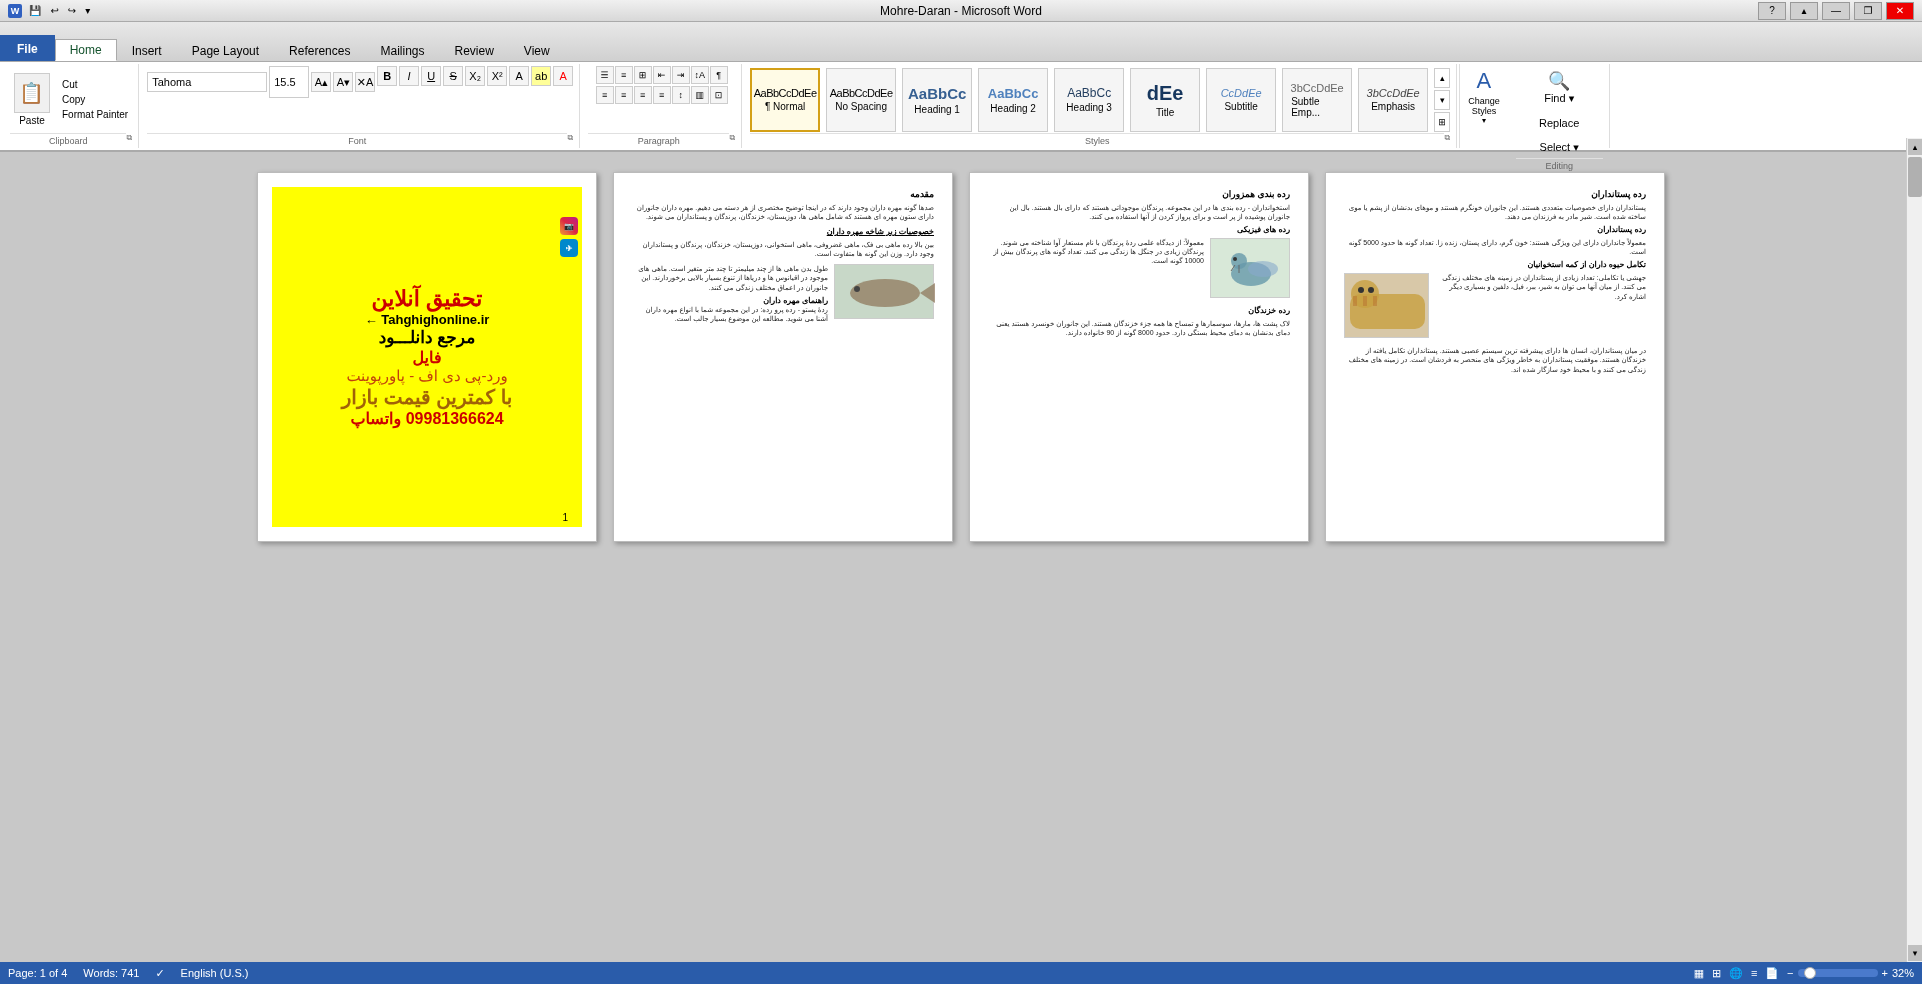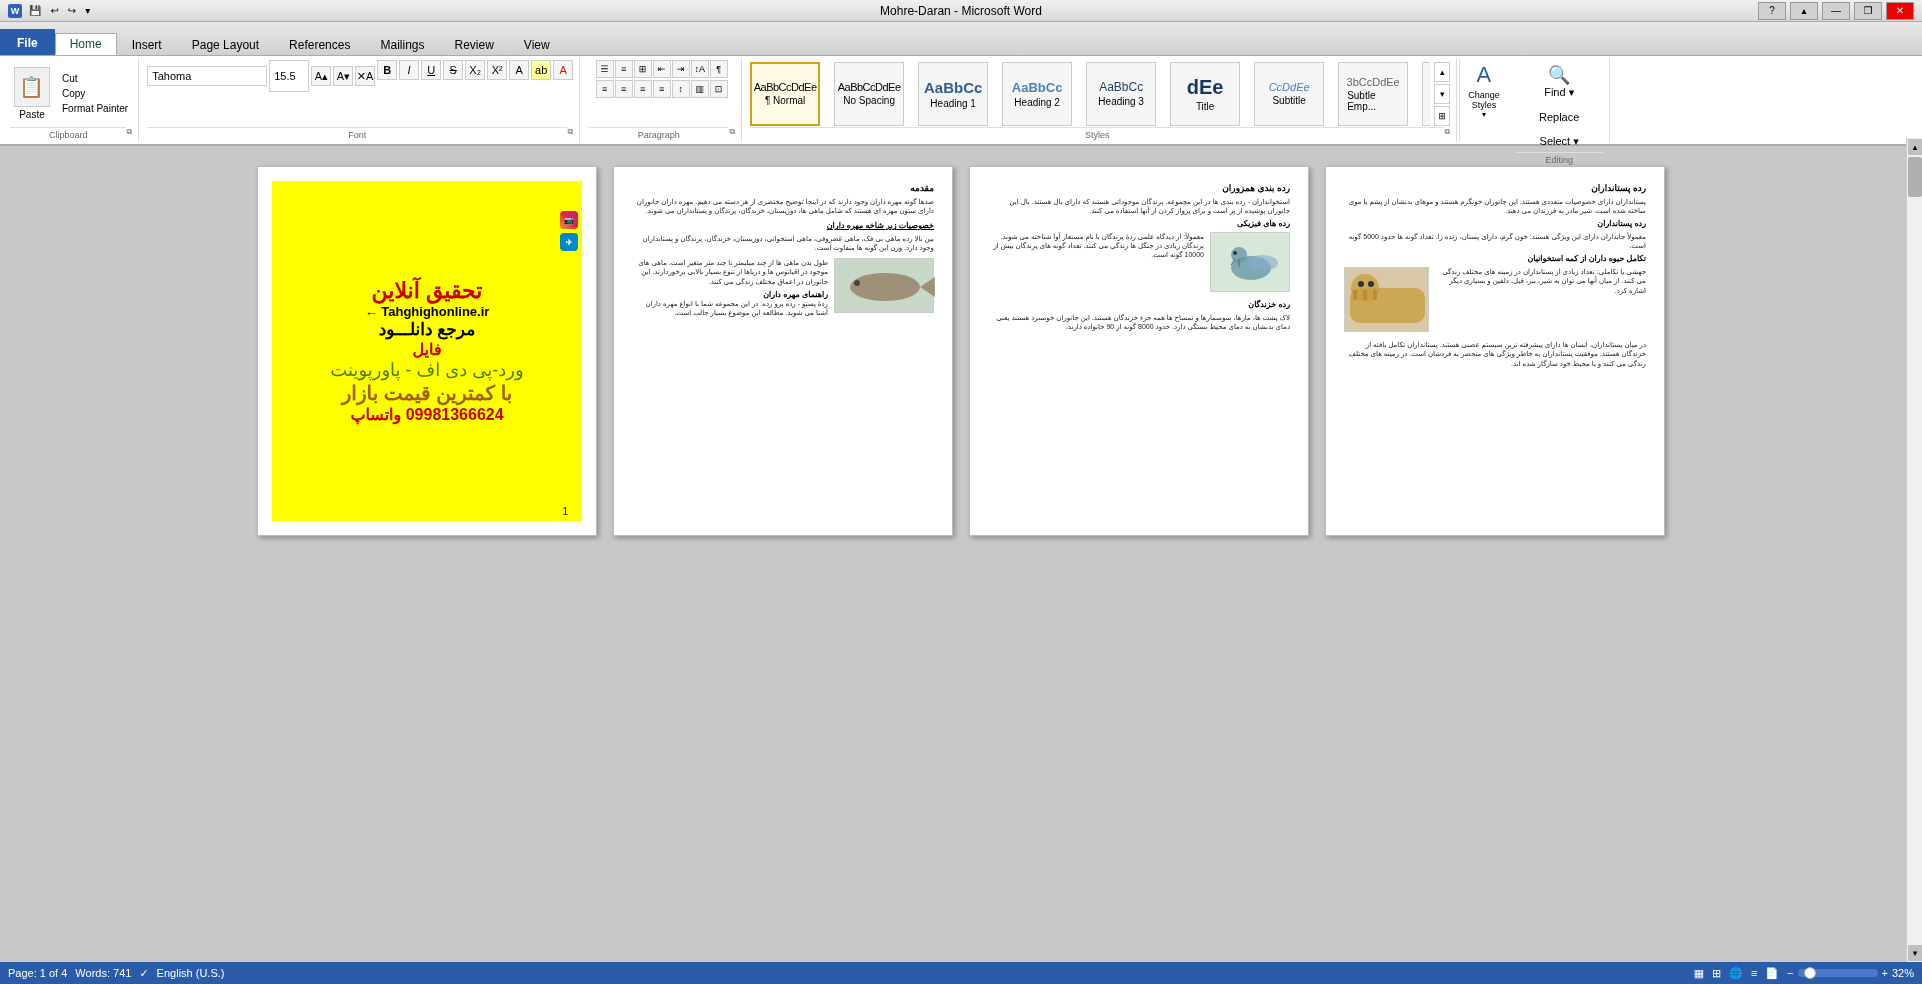--- a/index.html
+++ b/index.html
@@ -60,21 +60,21 @@
       color: white; font-size: 9px; font-weight: bold;
     }
     .quick-access {
       display: flex; gap: 3px; align-items: center; font-size: 10px;
     }
     .quick-access span { cursor: pointer; padding: 1px 3px; }
 
     
     .ribbon-tabs {
       background: linear-gradient(to bottom, #e8e8e8, #d0d0d0);
-      height: 34px;
+      height: 40px;
       display: flex;
       align-items: flex-end;
       padding-left: 0;
       border-bottom: 1px solid #aaa;
     }
     .tab-item {
       padding: 4px 14px;
       font-size: 12px;
       cursor: pointer;
       border: 1px solid transparent;
@@ -191,21 +191,21 @@
       justify-content: center;
       font-size: 11px;
     }
     .font-btn.bold { font-weight: bold; }
     .font-btn.italic { font-style: italic; }
     .font-btn.underline { text-decoration: underline; }
 
     
     .styles-scroll {
       display: flex;
-      gap: 14px;
+      gap: 6px;
       overflow: hidden;
       max-width: 680px;
     }
     .style-item {
       border: 1px solid #ccc;
       padding: 2px 8px;
       cursor: pointer;
       min-width: 70px;
       height: 64px;
       display: flex;
@@ -307,22 +307,22 @@
       font-size: 17px;
       font-weight: bold;
       color: #000;
     }
     .page-1-file {
       font-size: 16px;
       color: #cc0000;
       font-weight: bold;
     }
     .page-1-formats {
-      font-size: 18px;
-      color: #4d7c0f;
+      font-size: 15px;
+      color: #c2410c;
     }
     .page-1-price {
       font-size: 20px;
       font-weight: bold;
       color: #a16207;
     }
     .page-1-phone {
       font-size: 16px;
       font-weight: bold;
       color: #cc0000;
@@ -393,21 +393,21 @@
       right: 0;
       height: 22px;
       background: #2a5caa;
       color: white;
       display: flex;
       align-items: center;
       justify-content: space-between;
       padding: 0 8px;
       font-size: 11px;
     }
-    .status-left { display: flex; gap: 8px; }
+    .status-left { display: flex; gap: 16px; }
     .status-right { display: flex; gap: 8px; align-items: center; }
     .zoom-control { display: flex; gap: 4px; align-items: center; }
 
     
     .scrollbar-right {
       position: fixed;
       right: 0;
       top: 138px;
       width: 16px;
       height: calc(984px - 138px - 22px);

